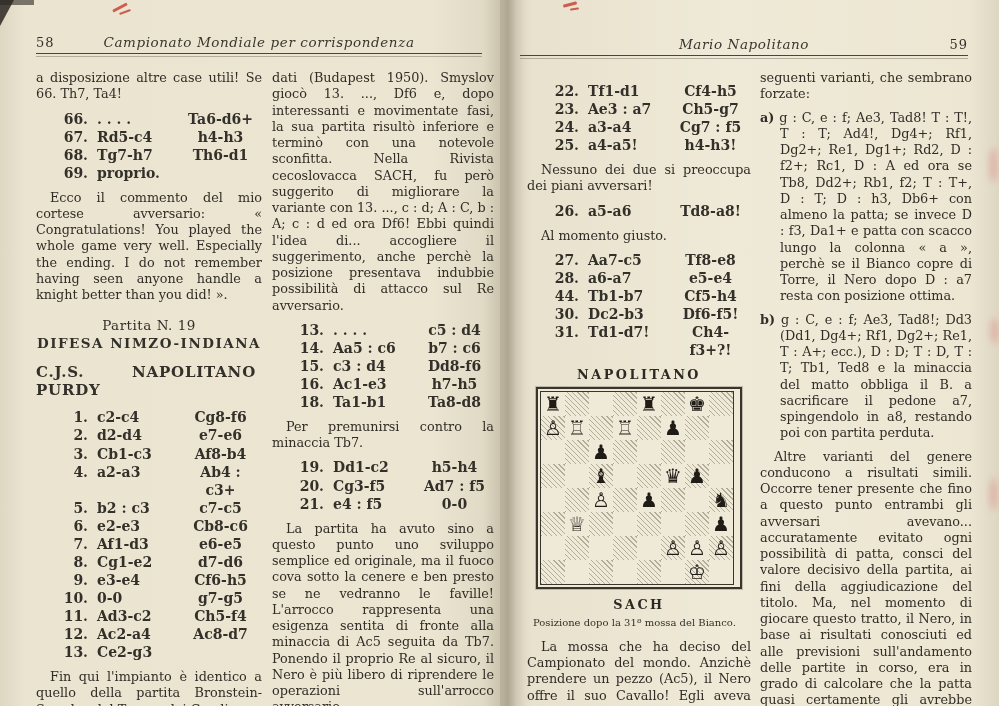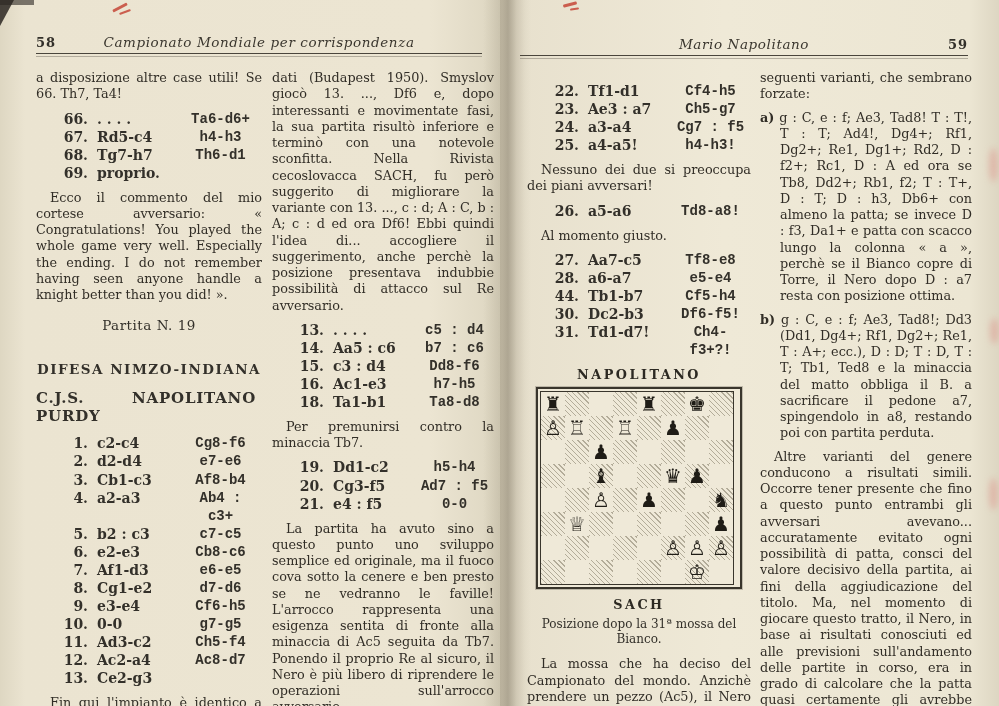--- a/index.html
+++ b/index.html
@@ -28,51 +28,51 @@
   .smudge{position:absolute;width:9px;background:#dd9d92;filter:blur(3px);opacity:.55;border-radius:50%;}
   .sm1{left:989px;top:148px;height:34px;}
   .sm2{left:990px;top:318px;height:26px;}
   .sm3{left:989px;top:478px;height:32px;}
   
   .runhead-row{position:absolute;display:flex;align-items:baseline;
     border-bottom:1.5px solid #4a453c;padding-bottom:3px;}
   .runhead-row::after{content:"";position:absolute;left:0;right:0;bottom:-4px;height:1px;background:rgba(74,69,60,.35);}
   .rh-left{left:36px;top:34px;width:446px;}
   .rh-right{left:520px;top:36px;width:448px;}
-  .pagenum{font-weight:bold;font-size:13px;letter-spacing:1px;width:44px;}
+  .pagenum{font-weight:normal;font-size:13px;letter-spacing:1px;width:44px;}
   .pagenum.right{text-align:right;}
   .runhead{flex:1;text-align:center;font-style:italic;font-size:13.5px;letter-spacing:.6px;color:#3a362e;}
   .rh-spacer{width:44px;}
   
   .col{position:absolute;}
   .col1{left:36px;top:70px;width:226px;}
   .col2{left:272px;top:70px;width:222px;}
   .col3{left:527px;top:76px;width:224px;}
   .col4{left:760px;top:70px;width:212px;}
   .para{font-size:12.8px;line-height:1.27;text-align:justify;margin:0 0 7px 0;color:#312d26;}
   .indent{text-indent:14px;}
-  .game-title{font-size:13.5px;text-align:center;margin:14px 0 28px 0;letter-spacing:.5px;}
+  .game-title{font-size:13.5px;text-align:center;margin:14px 0 2px 0;letter-spacing:.5px;}
   .opening{font-size:13.5px;font-weight:bold;text-align:center;letter-spacing:1.5px;margin:0 0 10px 0;}
   .players{display:flex;font-weight:bold;font-size:15px;letter-spacing:.8px;margin:12px 0 9px 0;}
   .players .wp1{flex:1;text-align:left;}
   .players .bp1{flex:1;text-align:right;padding-right:6px;}
   
   .moves{font-weight:bold;font-size:14px;margin:6px 0 8px 0;padding:0 4px 0 22px;}
   .mrow{display:flex;line-height:1.29;}
   .mn{width:30px;text-align:right;padding-right:5px;}
   .mw{width:86px;text-align:left;padding-left:4px;}
-  .mb{flex:1;text-align:center;font-family:Liberation Mono, monospace;}
+  .mb{flex:1;text-align:center;}
   
   .diag-label{font-weight:bold;font-size:12.8px;letter-spacing:2.5px;text-align:center;margin:8px 0 5px 0;color:#2c2922;}
   .board-frame{width:198px;margin:0 auto;border:2px solid #39352c;padding:2px;background:#efe9d8;box-shadow:0 0 0 1px rgba(57,53,44,.25);}
   .board{display:grid;grid-template-columns:repeat(8,24px);grid-auto-rows:24px;border:1px solid #39352c;width:192px;}
   .sq{width:24px;height:24px;display:flex;align-items:center;justify-content:center;}
   .sq.dark{background:repeating-linear-gradient(45deg,#b3ac99 0 1px,rgba(0,0,0,0) 1px 3.6px);}
   .piece{font-family:"DejaVu Sans",sans-serif;font-size:20px;line-height:24px;color:#1f1c16;}
-  .caption{font-size:12px;line-height:1.25;text-align:center;margin:4px 6px 9px 6px;color:#33302a;}
+  .caption{font-size:10px;line-height:1.25;margin:4px 6px 9px 6px;color:#33302a;}
   
   .variant{font-size:12.8px;line-height:1.27;text-align:justify;margin:0 0 7px 0;
     padding-left:20px;text-indent:-20px;color:#312d26;}
   .vlabel{font-weight:bold;}
 </style>
 </head>
 <body>
 
 <div class="page page-left"></div>
 <div class="page page-right"></div>

